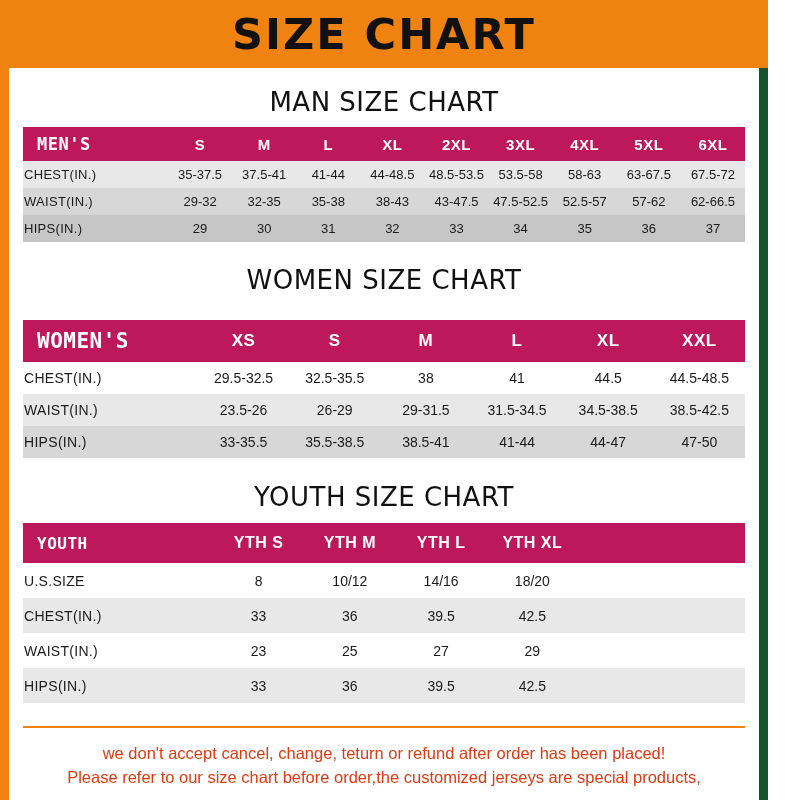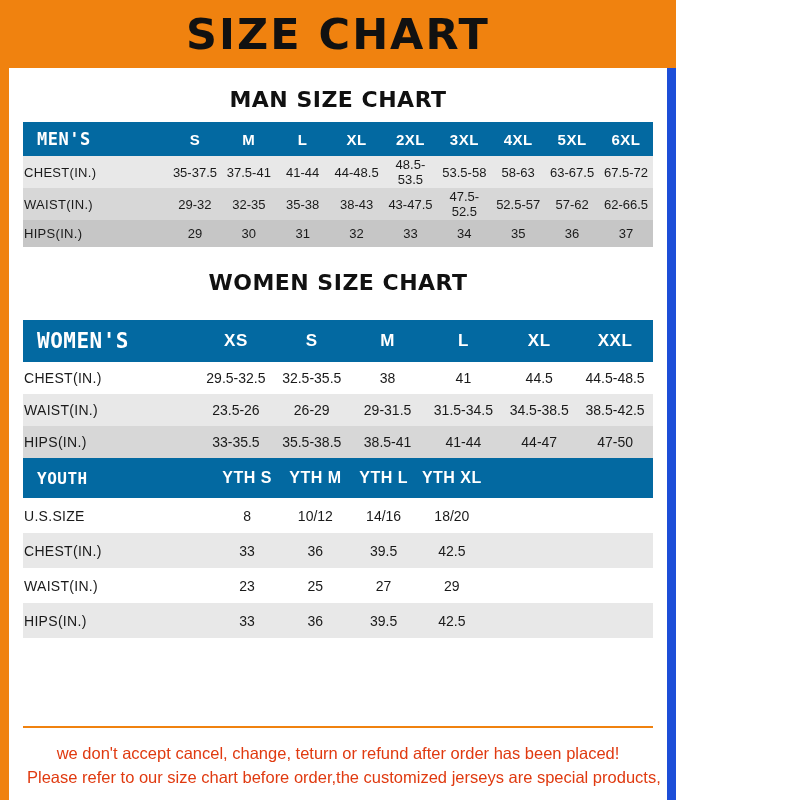--- a/index.html
+++ b/index.html
@@ -8,25 +8,25 @@
   }
   body {
     width: 800px;
     height: 800px;
     background: #ffffff;
     font-family: "Liberation Sans", sans-serif;
     overflow: hidden;
   }
   .page {
     position: relative;
-    width: 676px;
+    width: 768px;
     height: 800px;
     background: #fff;
     border-left: 9px solid #f0820f;
-    border-right: 9px solid #1d4ed8;
+    border-right: 9px solid #14532d;
     box-sizing: border-box;
     display: flex;
     flex-direction: column;
   }
   .header-band {
     background: #f0820f;
     height: 68px;
     display: flex;
     align-items: center;
     justify-content: center;
@@ -42,43 +42,43 @@
     line-height: 1;
   }
   .content {
     flex: 1;
     padding: 0 14px;
     box-sizing: border-box;
   }
   .section-title {
     text-align: center;
     font-family: "DejaVu Sans", sans-serif;
-    font-weight: bold;
-    font-size: 22px;
+    font-weight: normal;
+    font-size: 26px;
     color: #111;
     letter-spacing: 0.5px;
   }
   .t-man { margin: 19px 0 10px 0; }
   .t-women { margin: 23px 0 25px 0; }
   .t-youth { margin: 24px 0 11px 0; }
 
   table {
     border-collapse: collapse;
     width: 100%;
     table-layout: fixed;
   }
   table td, table th {
     text-align: center;
     font-size: 13px;
     color: #1a1a1a;
     font-family: "Liberation Sans", sans-serif;
     font-weight: normal;
   }
   thead tr {
-    background: #0369a1;
+    background: #be185d;
     color: #ffffff;
   }
   thead th {
     color: #ffffff;
     font-weight: bold;
     font-size: 15px;
     height: 32px;
     letter-spacing: 0.5px;
   }
   thead th.corner {
@@ -224,20 +224,21 @@
           <td>33-35.5</td>
           <td>35.5-38.5</td>
           <td>38.5-41</td>
           <td>41-44</td>
           <td>44-47</td>
           <td>47-50</td>
         </tr>
       </tbody>
     </table>
 
+    <div class="section-title t-youth">YOUTH SIZE CHART</div>
     <table class="youth">
       <thead>
         <tr>
           <th class="corner" style="width:175px">YOUTH</th>
           <th>YTH S</th>
           <th>YTH M</th>
           <th>YTH L</th>
           <th>YTH XL</th>
           <th style="width:165px"></th>
         </tr>

